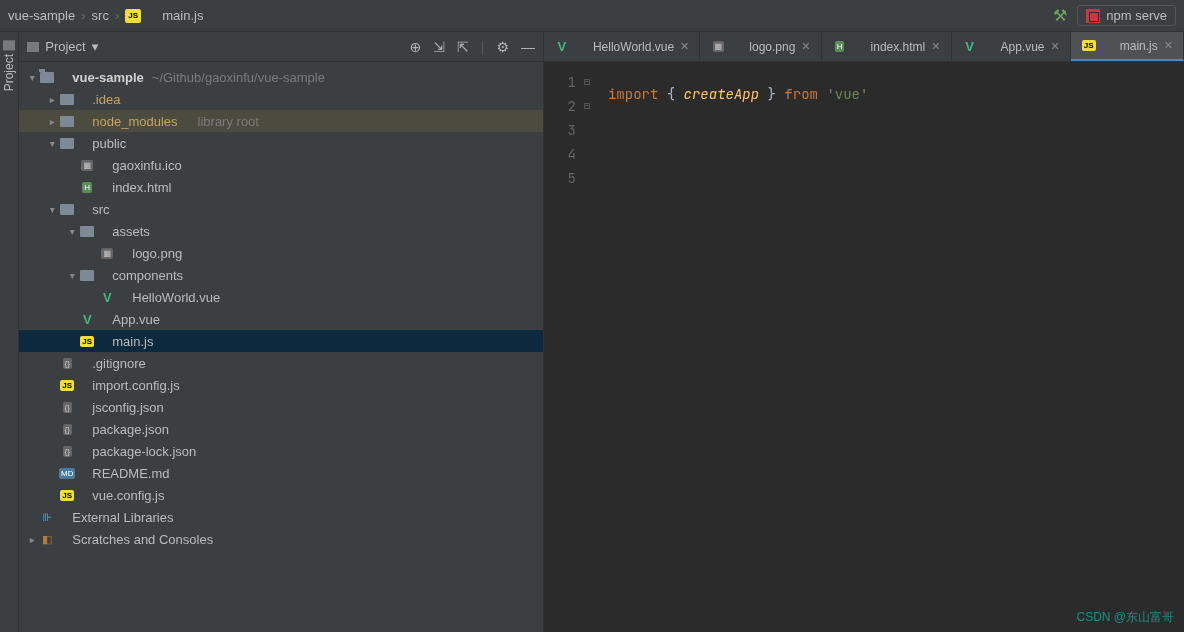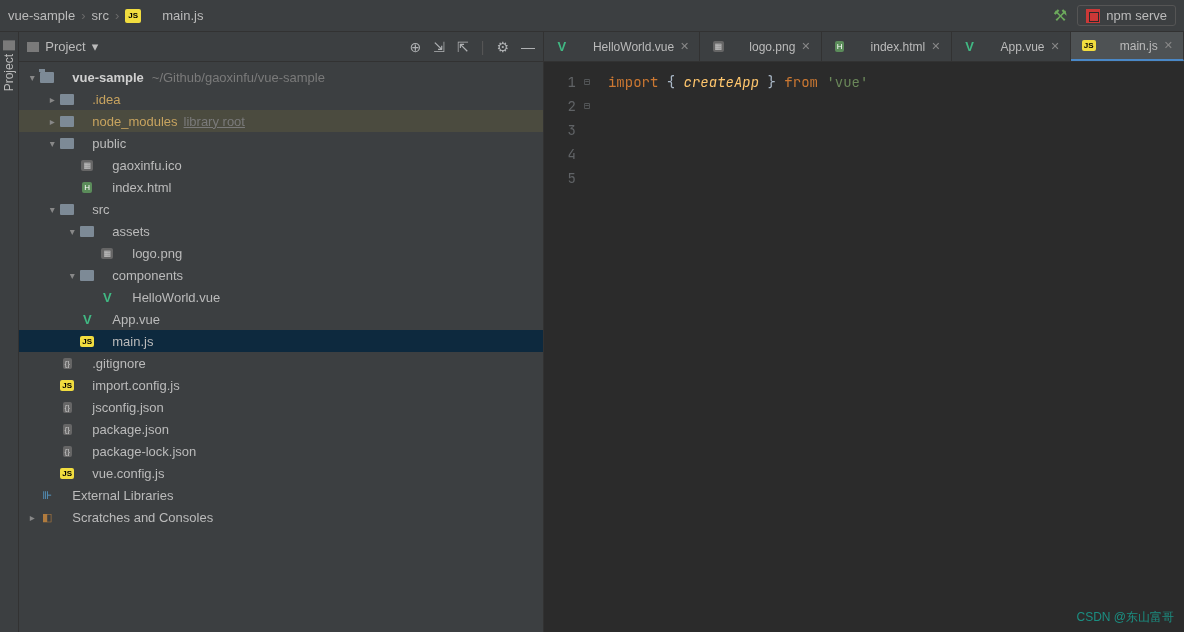--- a/index.html
+++ b/index.html
@@ -87,21 +87,21 @@
     .tabs { height: 30px; background: #3c3f41; display: flex; border-bottom: 1px solid #323232; }
     .tab {
       display: flex; align-items: center; gap: 6px; padding: 0 10px;
       border-right: 1px solid #323232; cursor: pointer; font-size: 12px;
     }
     .tab.active { background: #4e5254; border-bottom: 2px solid #4a88c7; }
     .tab-close { color: #888; font-size: 11px; cursor: pointer; }
     .editor-body { flex: 1; display: flex; background: #2b2b2b; font-family: "JetBrains Mono", Menlo, Consolas, monospace; font-size: 14px; }
     .gutter { width: 40px; color: #606366; text-align: right; padding: 8px 8px 0 0; line-height: 24px; }
     .fold-gutter { width: 20px; padding: 8px 0 0 0; line-height:24px; color:#606366; font-size:10px; }
-    .code { padding: 8px 0 0 4px; line-height: 24px; text-align: center; }
+    .code { padding: 20px 0 0 4px; line-height: 24px; text-align: center; }
     .kw { color: #cc7832; }
     .fn { color: #ffc66d; font-style: italic; }
     .str { color: #6a8759; }
     .ident { color: #a9b7c6; }
     .hint { color: #787878; }
     .watermark {
       position: absolute; bottom: 6px; right: 10px;
       font-size: 12px; color: #14b8a6; opacity: 0.7;
     }
   </style>
@@ -174,21 +174,21 @@
           </span>
           <span class="tree-text accent">.idea</span>
         </div>
         <div class="tree-row highlighted">
           <span class="indent" style="width: 20px;"></span>
           <span class="chevron">▸</span>
           <span class="icon">
             <span class="folder-icon"></span>
           </span>
           <span class="tree-text accent">node_modules</span>
-          <span class="tree-text muted" style="margin-left: 6px; text-decoration: underline;">library root</span>
+          <span class="tree-text muted" style="margin-left: 20px;">library root</span>
         </div>
         <div class="tree-row">
           <span class="indent" style="width: 20px;"></span>
           <span class="chevron">▾</span>
           <span class="icon">
             <span class="folder-icon"></span>
           </span>
           <span class="tree-text">public</span>
         </div>
         <div class="tree-row">
@@ -295,20 +295,28 @@
           </span>
           <span class="tree-text">package.json</span>
         </div>
         <div class="tree-row">
           <span class="indent" style="width: 20px;"></span>
           <span class="chevron"></span>
           <span class="icon">
             <span class="json-icon">{}</span>
           </span>
           <span class="tree-text">package-lock.json</span>
+        </div>
+        <div class="tree-row">
+          <span class="indent" style="width: 20px;"></span>
+          <span class="chevron"></span>
+          <span class="icon">
+            <span class="md-icon">MD</span>
+          </span>
+          <span class="tree-text">README.md</span>
         </div>
         <div class="tree-row">
           <span class="indent" style="width: 20px;"></span>
           <span class="chevron"></span>
           <span class="icon">
             <span class="js-icon">JS</span>
           </span>
           <span class="tree-text">vue.config.js</span>
         </div>
         <div class="tree-row">

